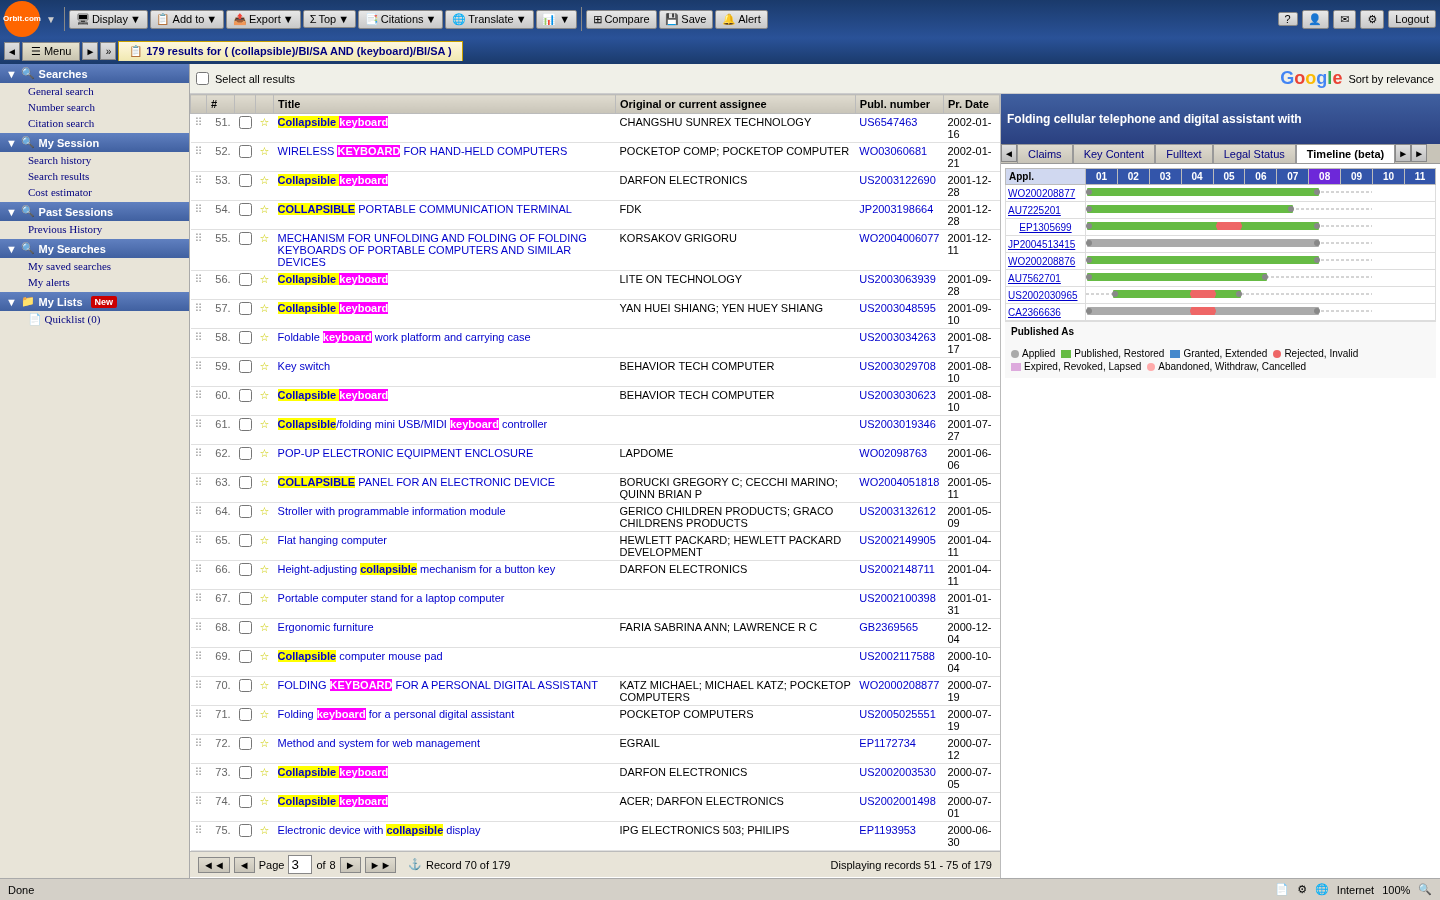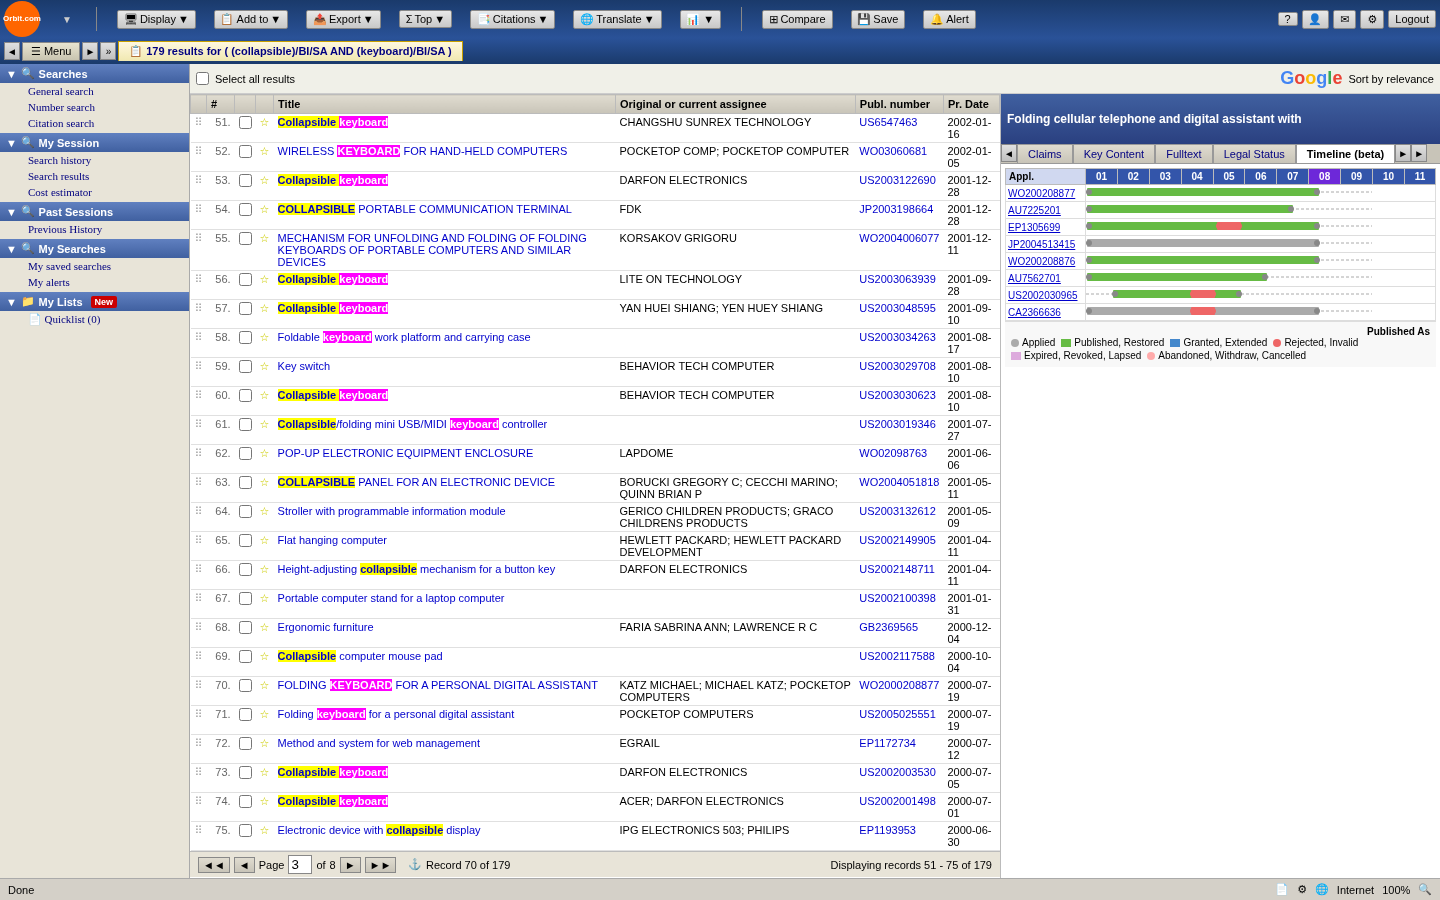--- a/index.html
+++ b/index.html
@@ -5,21 +5,21 @@
     * { margin: 0; padding: 0; box-sizing: border-box; }
     body { font-family: Arial, sans-serif; font-size: 11px; background: #d4d0c8; overflow: hidden; }
 
     
     #toolbar {
       background: linear-gradient(to bottom, #1a3a6b, #2a5298);
       height: 38px;
       display: flex;
       align-items: center;
       padding: 2px 4px;
-      gap: 18px;
+      gap: 2px;
     }
     #logo {
       background: #ff6600;
       border-radius: 50%;
       width: 36px;
       height: 36px;
       display: flex;
       align-items: center;
       justify-content: center;
       color: white;
@@ -439,21 +439,21 @@
                 <td>2002-01-16</td>
               </tr>
               <tr>
                 <td style="color: rgb(170, 170, 170); cursor: move;">⠿</td>
                 <td class="row-num">52.</td>
                 <td><input type="checkbox" style=""></td>
                 <td style="color: rgb(204, 204, 0);">☆</td>
                 <td><a href="#" class="title-link"><span>WIRELESS </span><span class="highlight-magenta">KEYBOARD</span><span> FOR HAND-HELD COMPUTERS</span></a></td>
                 <td>POCKETOP COMP; POCKETOP COMPUTER</td>
                 <td><a href="#" class="title-link">WO03060681</a></td>
-                <td>2002-01-05</td>
+                <td>2002-01-21</td>
               </tr>
               <tr>
                 <td style="color: rgb(170, 170, 170); cursor: move;">⠿</td>
                 <td class="row-num">53.</td>
                 <td><input type="checkbox" style=""></td>
                 <td style="color: rgb(204, 204, 0);">☆</td>
                 <td><a href="#" class="title-link"><span class="highlight-yellow">Collapsible </span><span class="highlight-magenta">keyboard</span></a></td>
                 <td>DARFON ELECTRONICS</td>
                 <td><a href="#" class="title-link">US2003122690</a></td>
                 <td>2001-12-28</td>
@@ -744,21 +744,21 @@
                 <tr class="tl-row">
                   <td style="padding: 1px 2px;"><a href="#" class="appl-id">AU7225201</a></td>
                   <td colspan="11" style="padding: 0px; position: relative;"><svg width="286" height="14">
                       <line x1="0" y1="7" x2="286" y2="7" stroke="#aaa" stroke-width="1" stroke-dasharray="3,2"></line>
                       <rect x="1" y="3" width="206" height="8" fill="#66bb44" rx="1"></rect>
                       <circle cx="3" cy="7" r="3" fill="#888"></circle>
                       <circle cx="205" cy="7" r="3" fill="#888"></circle>
                     </svg></td>
                 </tr>
                 <tr class="tl-row">
-                  <td style="padding: 1px 2px;"><a href="#" class="appl-id">EP1305699</a></td>
+                  <td style="padding: 1px 2px; text-align: center;"><a href="#" class="appl-id">EP1305699</a></td>
                   <td colspan="11" style="padding: 0px; position: relative;"><svg width="286" height="14">
                       <line x1="0" y1="7" x2="286" y2="7" stroke="#aaa" stroke-width="1" stroke-dasharray="3,2"></line>
                       <rect x="1" y="3" width="232" height="8" fill="#66bb44" rx="1"></rect>
                       <rect x="131" y="3" width="24" height="8" fill="#ee6666" rx="1"></rect>
                       <circle cx="3" cy="7" r="3" fill="#888"></circle>
                       <circle cx="231" cy="7" r="3" fill="#888"></circle>
                       <circle cx="133" cy="7" r="3" fill="#ee6666"></circle>
                       <circle cx="153" cy="7" r="3" fill="#ee6666"></circle>
                     </svg></td>
                 </tr>
@@ -810,21 +810,21 @@
                       <circle cx="3" cy="7" r="3" fill="#888"></circle>
                       <circle cx="231" cy="7" r="3" fill="#888"></circle>
                       <circle cx="107" cy="7" r="3" fill="#ee6666"></circle>
                       <circle cx="127" cy="7" r="3" fill="#ee6666"></circle>
                     </svg></td>
                 </tr>
               </tbody>
           </table>
 
           <div class="legend-area">
-            <div style="font-size:10px; margin-bottom:0; font-weight:bold;text-align:right;">Published As</div>
+            <div style="font-size:10px; margin-bottom:11px; font-weight:bold;">Published As</div>
             <div class="legend-row">
               <div class="legend-item">
                 <div class="legend-dot" style="background:#aaaaaa;"></div>
                 <span>Applied</span>
               </div>
               <div class="legend-item">
                 <div class="legend-square" style="background:#66bb44;"></div>
                 <span>Published, Restored</span>
               </div>
               <div class="legend-item">

